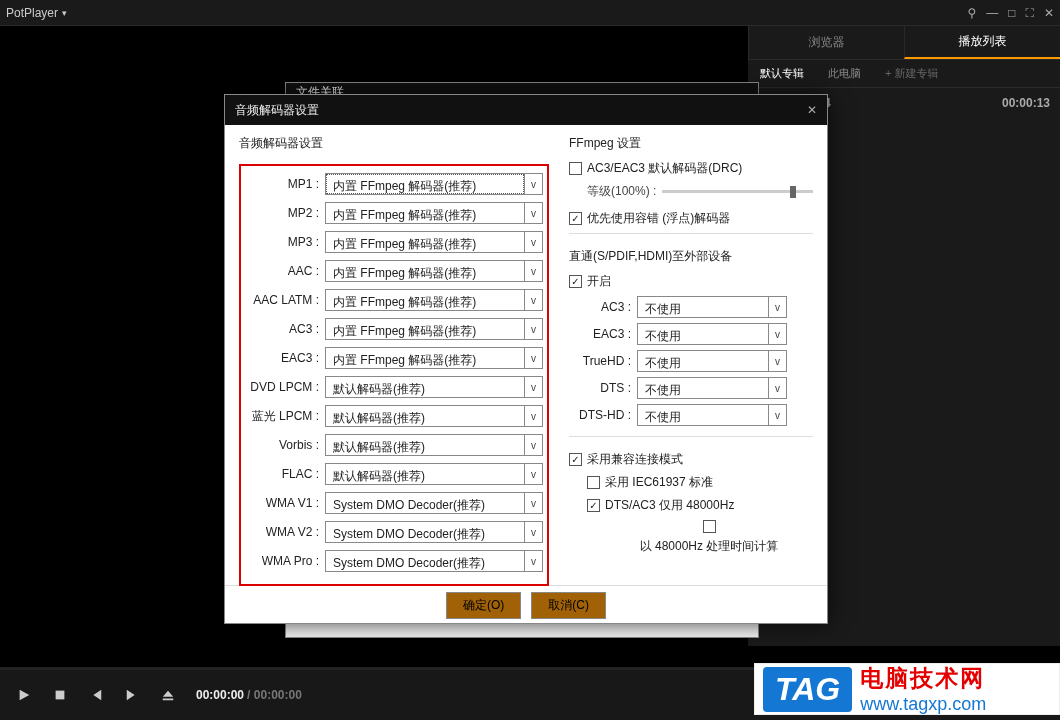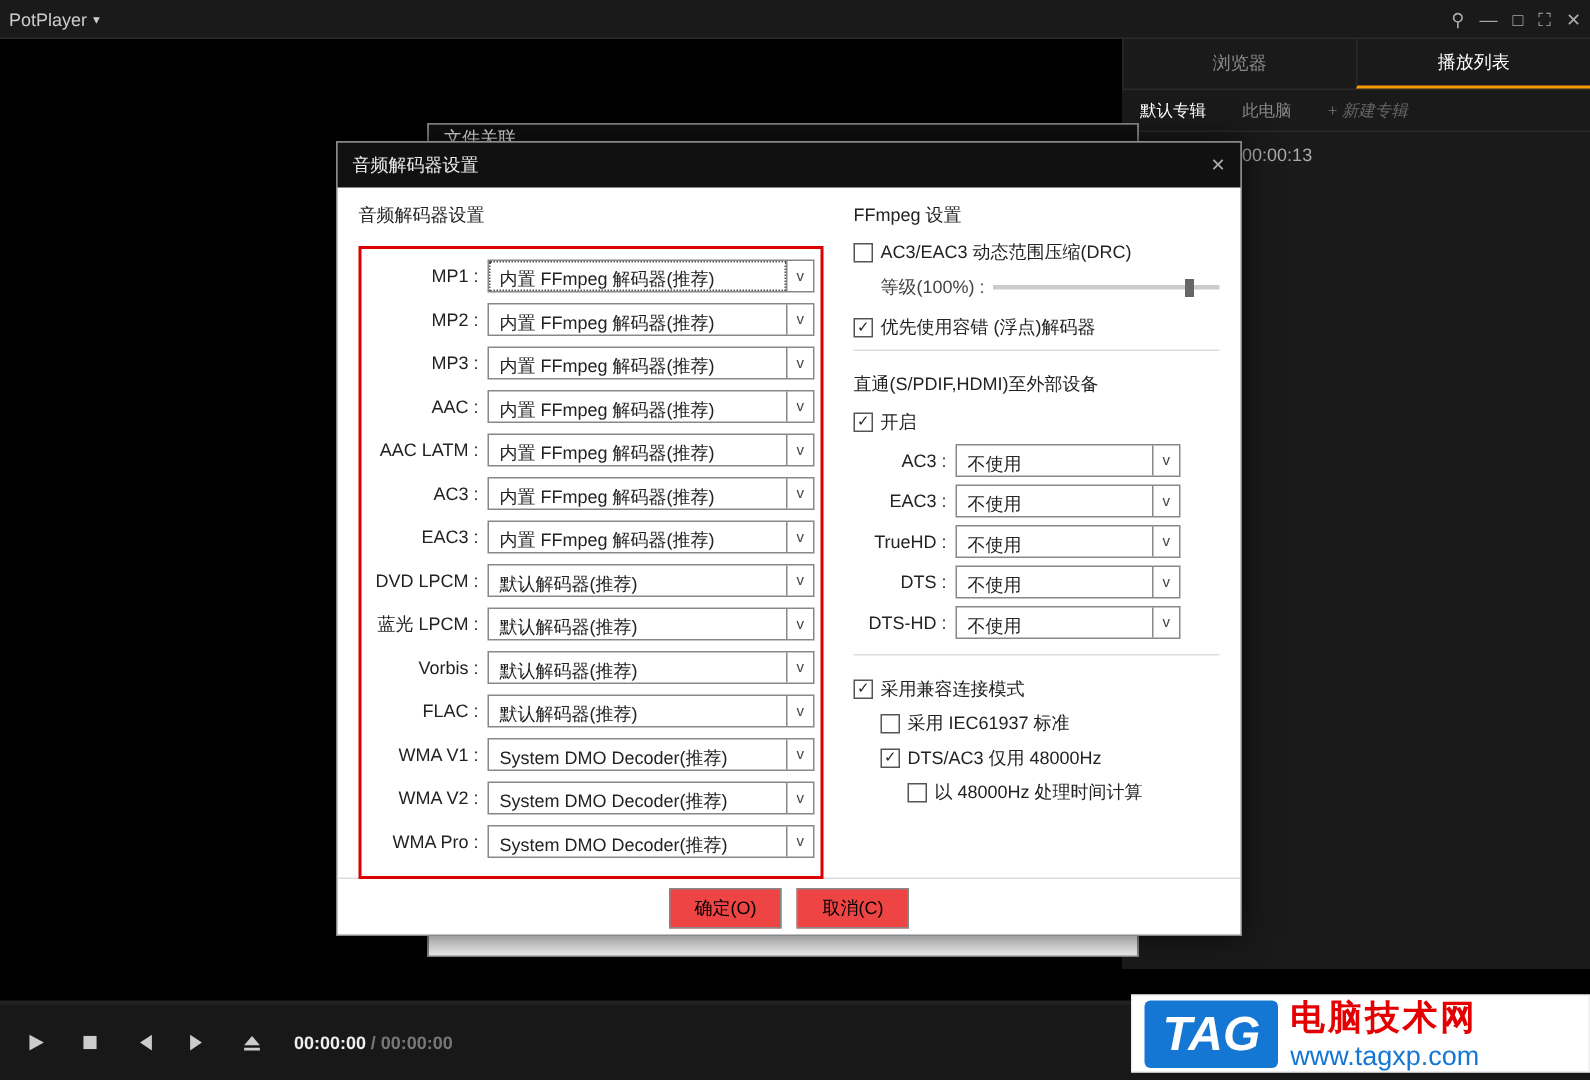--- a/index.html
+++ b/index.html
@@ -8,22 +8,22 @@
 .titlebar .app{color:#ccc;font-size:12px;display:flex;align-items:center;gap:4px;}
 .titlebar .wbtns{display:flex;gap:10px;color:#aaa;}
 .titlebar .wbtns span{cursor:pointer;font-size:12px;}
 .sidepanel{position:absolute;right:0;top:26px;width:312px;background:#1a1a1a;height:620px;}
 .sp-tabs{display:flex;height:34px;border-bottom:1px solid #2a2a2a;}
 .sp-tab{flex:1;display:flex;align-items:center;justify-content:center;color:#888;border-left:1px solid #2a2a2a;cursor:pointer;}
 .sp-tab.active{color:#fff;border-bottom:2px solid #ff9900;}
 .sp-subtabs{display:flex;height:28px;border-bottom:1px solid #2a2a2a;}
 .sp-subtab{padding:0 12px;display:flex;align-items:center;color:#888;cursor:pointer;font-size:11px;}
 .sp-subtab.active{color:#fff;}
-.sp-subtab.plus{color:#666;font-style:italic;}
-.sp-item{display:flex;padding:8px 10px;color:#aaa;font-size:11px;}
+.sp-subtab.plus{color:#666;}
+.sp-item{display:flex;justify-content:space-between;padding:8px 10px;color:#aaa;font-size:11px;font-weight:bold;}
 .bottombar{position:absolute;bottom:0;left:0;right:0;height:50px;background:#181818;display:flex;align-items:center;padding:0 10px;gap:8px;font-weight:bold;}
 .progressbar{position:absolute;bottom:50px;left:0;right:0;height:3px;background:#222;}
 .pbtn{width:28px;height:28px;display:flex;align-items:center;justify-content:center;color:#ccc;cursor:pointer;}
 .pbtn svg{width:14px;height:14px;fill:#ccc;}
 .timecode{color:#ccc;font-size:11px;margin-left:6px;}
 .timecode .cur{color:#eee;}
 .timecode .tot{color:#777;}
 .rtbtns{margin-left:auto;display:flex;gap:6px;}
 .rtbtn{width:26px;height:26px;display:flex;align-items:center;justify-content:center;color:#aaa;cursor:pointer;}
 .rtbtn.hl{color:#ffaa00;}
@@ -45,30 +45,30 @@
 .cb .box{width:13px;height:13px;border:1px solid #555;display:flex;align-items:center;justify-content:center;font-size:10px;line-height:1;}
 .cb .box.checked::after{content:"✓";}
 .slider-line{display:flex;align-items:center;gap:6px;color:#444;font-size:11px;margin:2px 0 10px 18px;}
 .slider{flex:1;height:3px;background:#ccc;position:relative;}
 .slider .thumb{position:absolute;left:85%;top:-4px;width:6px;height:12px;background:#666;}
 .groupline{border-top:1px solid #ddd;margin:2px 0 10px 0;padding-top:4px;}
 .ptrow{display:flex;align-items:center;margin-bottom:5px;}
 .ptrow .lbl{width:68px;text-align:right;padding-right:6px;color:#222;font-size:12px;}
 .ptrow .combo{width:150px;flex:none;}
 .dlg-footer{height:40px;display:flex;align-items:center;justify-content:center;gap:10px;border-top:1px solid #ddd;}
-.fbtn{border:1px solid #888;background:#ef4444;padding:4px 16px;cursor:pointer;font-size:12px;}
+.fbtn{border:1px solid #888;background:#a16207;padding:4px 16px;cursor:pointer;font-size:12px;}
 .backdialog{position:absolute;left:285px;top:82px;width:474px;height:556px;background:#f4f4f4;border:1px solid #888;z-index:5;}
 .backdialog .hdr{height:18px;background:#111;color:#eee;font-size:12px;padding:0 10px;display:flex;align-items:center;}
 .tag{position:absolute;right:0;bottom:5px;width:306px;height:52px;background:#fff;display:flex;align-items:center;z-index:30;border:1px solid #eee;}
 .tag .logo{background:#1477d4;color:#fff;font-weight:bold;font-style:italic;font-size:32px;padding:4px 12px;margin:8px;border-radius:4px;}
 .tag .txts{display:flex;flex-direction:column;}
 .tag .cn{color:#e40000;font-weight:bold;font-size:23px;letter-spacing:2px;}
 .tag .url{color:#1477d4;font-size:18px;}
 .indent{margin-left:18px;}
-.indent2{margin-left:36px;}
+.indent2{margin-left:36px;flex-direction:column;}
 </style>
 </head>
 <body>
 
 <div class="titlebar">
   <div class="app">
     <span>PotPlayer</span>
     <span style="font-size:9px;">▾</span>
   </div>
   <div class="wbtns">
@@ -206,21 +206,21 @@
               <div class="txt">System DMO Decoder(推荐)</div>
               <div class="arrow">v</div>
             </div>
           </div>
         </div>
     </div>
     <div class="rightcol">
       <div class="section-title">FFmpeg 设置</div>
       <div class="cb">
           <span class="box"></span>
-          <span>AC3/EAC3 动态范围压缩(DRC)</span>
+          <span>AC3/EAC3 默认解码器(DRC)</span>
         </div>
       <div class="slider-line">
         <span>等级(100%) :</span>
         <div class="slider">
             <div class="thumb"></div>
           </div>
       </div>
       <div class="cb">
           <span class="box checked"></span>
           <span>优先使用容错 (浮点)解码器</span>

